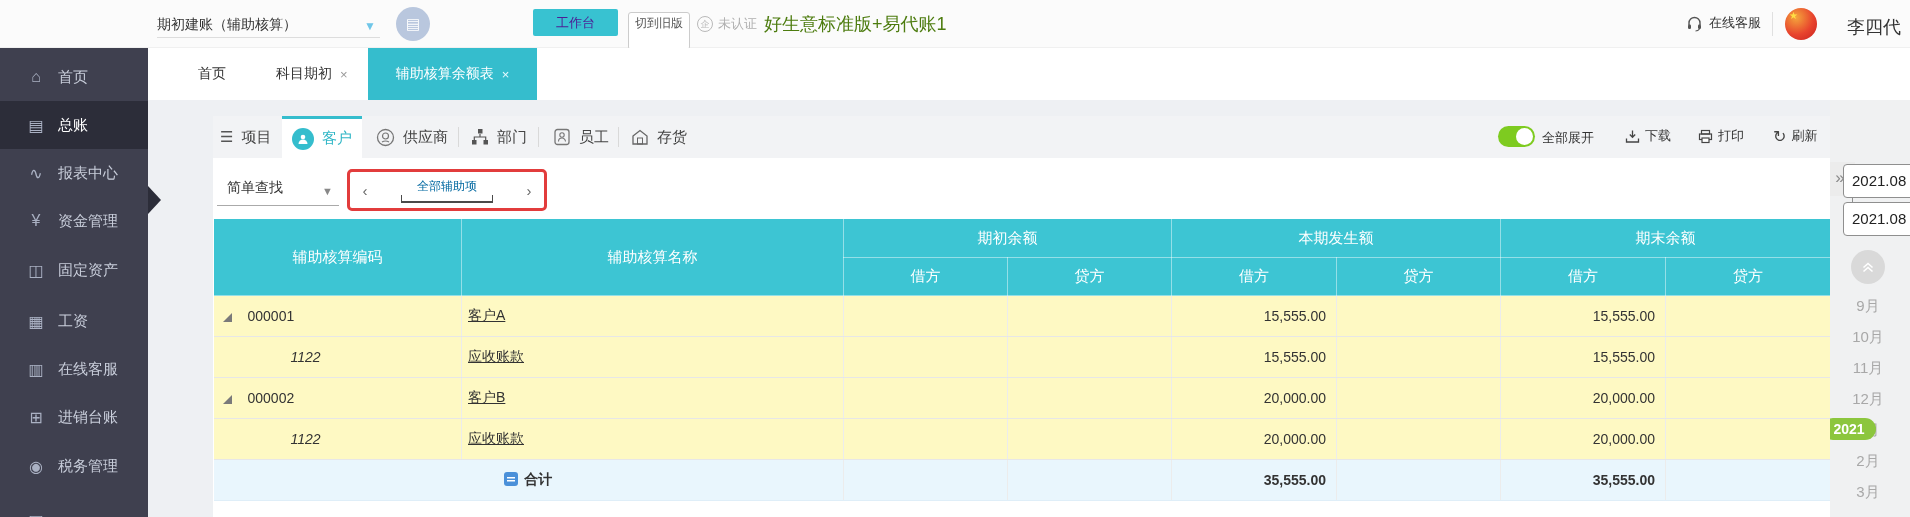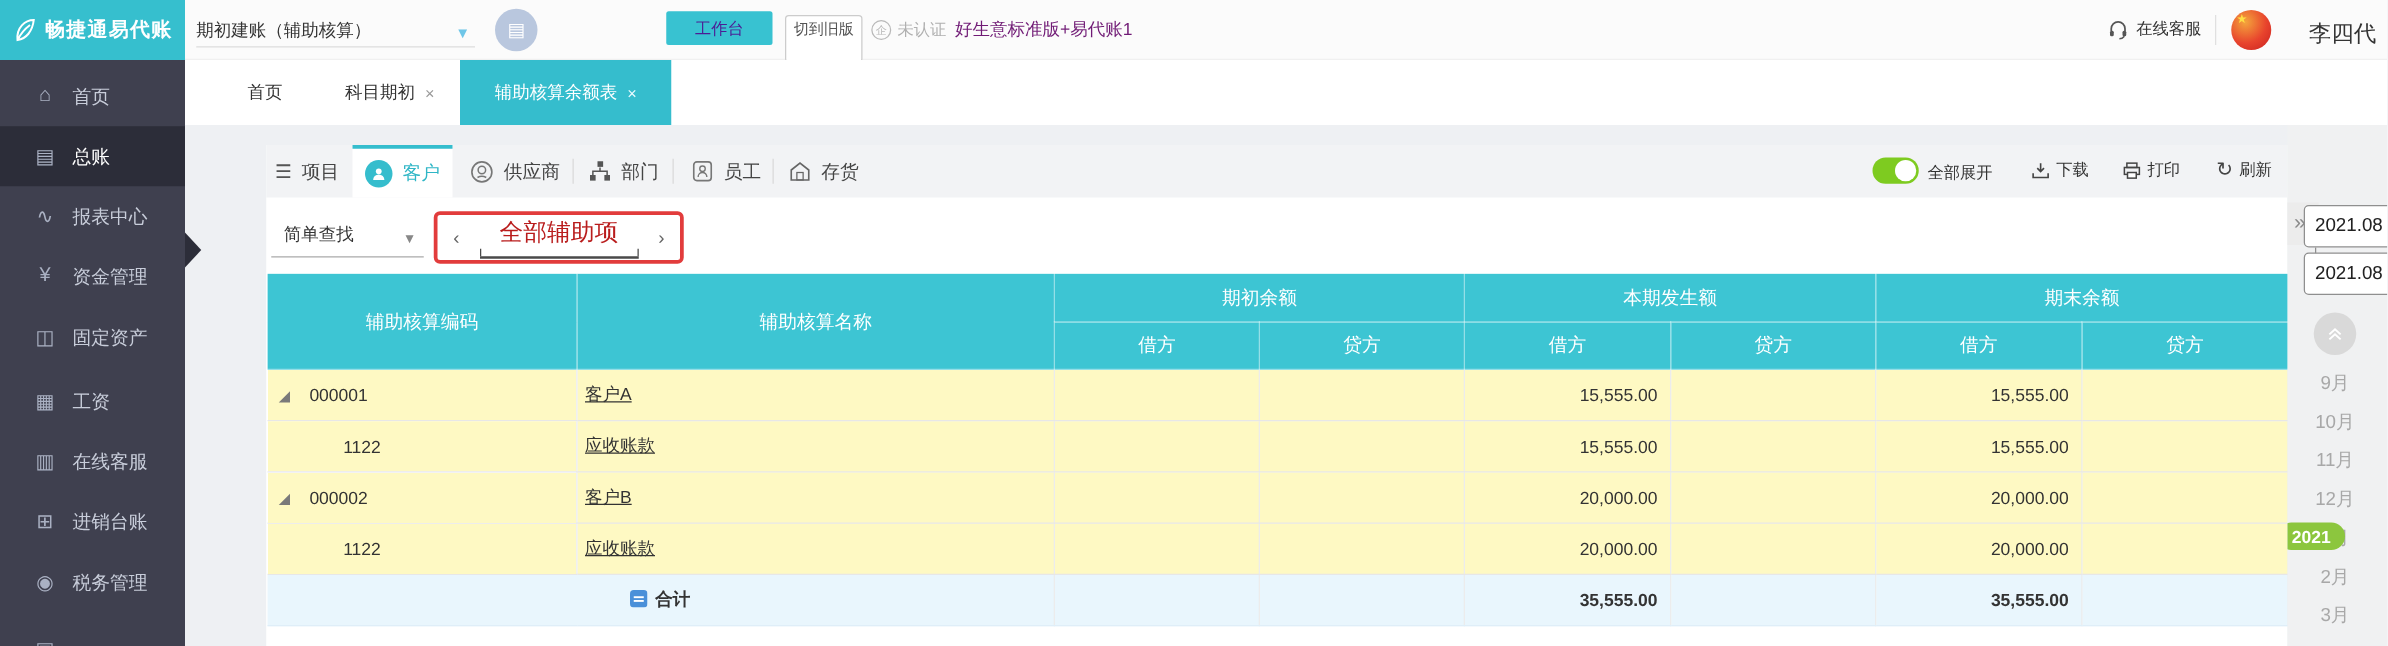--- a/index.html
+++ b/index.html
@@ -14,21 +14,21 @@
   #logo-text { color:#fff; font-size:16px; font-weight:bold; letter-spacing:1px; }
   #nav-dd { left:157px; top:12px; width:223px; height:26px; border-bottom:1px solid #ddd; font-size:14px; color:#333; line-height:24px; }
   #nav-dd .chev { position:absolute; right:4px; top:2px; color:#6fc6e8; font-size:12px; }
   #note-circle { left:396px; top:7px; width:34px; height:34px; border-radius:50%; background:#b9c7de; display:flex; align-items:center; justify-content:center; color:#fff; font-size:15px; }
   .btn-cyan { background:#38c2d1; color:#4c1d95; border-radius:2px; font-size:13px; text-align:center; }
   #workbench-btn { left:533px; top:9px; width:85px; height:27px; line-height:27px; }
   #switch-old-btn { left:628px; top:12px; width:62px; height:38px; line-height:20px; border:1px solid #ccc; border-radius:3px; background:#fff; font-size:12px; text-align:center; color:#555; }
   #cert-wrap { left:697px; top:14px; height:20px; display:flex; align-items:center; gap:5px; }
   #cert-icon { width:16px; height:16px; border-radius:50%; border:1.5px solid #b9b9b9; color:#b9b9b9; font-size:9px; display:flex; align-items:center; justify-content:center; }
   #cert-label { color:#b0b0b0; font-size:13px; }
-  #account-name { color:#701a75; font-size:14px; margin-left:2px; }
+  #account-name { color:#4d7c0f; font-size:18px; margin-left:2px; }
   #svc-wrap { left:1686px; top:14px; display:flex; align-items:center; gap:6px; font-size:13px; color:#333; }
   #topbar-divider { left:1772px; top:12px; width:1px; height:24px; background:#e0e0e0; }
   #avatar { left:1785px; top:8px; width:32px; height:32px; border-radius:50%; background:radial-gradient(circle at 35% 30%, #f4a53c 0%, #e8442d 55%, #c81f1f 100%); overflow:hidden; }
   #avatar .star { position:absolute; left:4px; top:2px; color:#ffde44; font-size:10px; }
   #username { left:1847px; top:15px; font-size:18px; color:#333; }
 
   
   #tabbar { left:148px; top:48px; width:1762px; height:52px; background:#fff; }
   .doc-tab { position:absolute; top:0; height:52px; display:flex; align-items:center; gap:8px; font-size:14px; color:#333; }
   #tab-home { left:50px; }
@@ -57,34 +57,34 @@
   #toggle { left:1498px; top:126px; width:37px; height:21px; border-radius:11px; background:#7ecb20; }
   #toggle .knob { position:absolute; right:2px; top:2px; width:17px; height:17px; border-radius:50%; background:#fff; }
   .tb-label { position:absolute; top:129px; font-size:13px; color:#333; }
   .tb-group { position:absolute; top:126px; display:flex; align-items:center; gap:5px; font-size:13px; color:#333; height:20px; }
 
   
   #search-dd { left:217px; top:172px; width:122px; height:34px; border-bottom:1px solid #aaa; font-size:14px; color:#333; line-height:30px; padding-left:10px; }
   #search-dd .chev { position:absolute; right:6px; top:4px; color:#888; font-size:11px; }
   #pager { left:355px; top:174px; width:184px; height:32px; display:flex; align-items:center; justify-content:space-between; }
   .pg-arrow { font-size:15px; color:#666; width:20px; text-align:center; }
-  #pager-label { position:relative; font-size:19px; color:#b91c1c; padding:0 16px 6px 16px; border-bottom:2px solid #4a4a4a; }
+  #pager-label { position:relative; font-size:12px; color:#0369a1; padding:0 16px 6px 16px; border-bottom:2px solid #4a4a4a; }
   #pager-label::before, #pager-label::after { content:""; position:absolute; bottom:0; width:1px; height:6px; background:#4a4a4a; }
   #pager-label::before { left:0; } #pager-label::after { right:0; }
   #annotation-red-box { left:347px; top:169px; width:200px; height:42px; border:3px solid #e23c3c; border-radius:5px; pointer-events:none; }
 
   
   #balance-table { position:absolute; left:213px; top:218px; width:1617px; border-collapse:collapse; table-layout:fixed; font-size:14px; }
   #balance-table th { background:#3dc5d3; color:#fff; font-weight:normal; font-size:15px; border:1px solid rgba(255,255,255,.45); }
   #balance-table tr.h1 th { height:39px; }
   #balance-table tr.h2 th { height:38px; }
   #balance-table td { height:41px; border-bottom:1px solid #e7e7e7; border-right:1px solid #ececec; background:#fef9c3; }
   #balance-table td.num { text-align:right; padding-right:10px; }
   #balance-table td.code { padding-left:34px; position:relative; }
-  #balance-table td.code.lvl1 { padding-left:61px; }
+  #balance-table td.code.lvl1 { padding-left:77px;font-style:italic; }
   #balance-table td.name { padding-left:6px; }
   .expand-tri { position:absolute; left:9px; top:17px; width:0; height:0; border-left:9px solid transparent; border-bottom:9px solid #7a7a7a; }
   .cell-link { color:#333; text-decoration:underline; cursor:pointer; }
   #balance-table tr.total td { background:#e9f6fd; font-weight:bold; border-bottom:1px solid #dfeef8; }
   #balance-table tr.total td.tlabel { text-align:center; }
   .total-icon { display:inline-block; width:14px; height:14px; border-radius:3px; background:#4a90d9; vertical-align:-2px; margin-right:6px;
     background-image:linear-gradient(#fff,#fff),linear-gradient(#fff,#fff); background-size:8px 1.5px,8px 1.5px; background-position:3px 5px,3px 8px; background-repeat:no-repeat; }
 
   
   #right-panel { left:1830px; top:100px; width:80px; height:417px; background:#f0f1f2; overflow:hidden; }
@@ -95,26 +95,20 @@
   #scroll-up-btn { position:absolute; left:21px; top:150px; width:34px; height:34px; border-radius:50%; background:#d9d9d9; display:flex; align-items:center; justify-content:center; }
   .month { position:absolute; left:0; width:76px; text-align:center; font-size:15px; color:#a8a8a8; }
   #year-badge { position:absolute; left:-8px; top:318px; width:54px; height:22px; background:#8cc63e; border-radius:11px; color:#fff; font-size:14px; font-weight:bold; text-align:center; line-height:22px; }
 </style>
 </head>
 <body>
 
 <div id="stage">
 
   <div class="abs" id="topbar">
-    <div class="abs" id="logo-block">
-      <svg class="mini-svg" width="20" height="22" viewBox="0 0 20 22">
-          <path d="M4 19 C3 9 10 3 17 3 C16 12 11 18 4 19 Z M4 19 C7 13 10 10 14 7" fill="none" stroke="#fff" stroke-width="1.6"></path>
-        </svg>
-      <span id="logo-text">畅捷通易代账</span>
-    </div>
     <div class="abs" id="nav-dd">
       <span>期初建账（辅助核算）</span>
       <span class="chev">▼</span>
     </div>
     <div class="abs" id="note-circle">▤</div>
     <div class="abs btn-cyan" id="workbench-btn">工作台</div>
     <div class="abs" id="switch-old-btn">切到旧版</div>
     <div class="abs" id="cert-wrap">
       <span id="cert-icon">企</span>
       <span id="cert-label">未认证</span>

